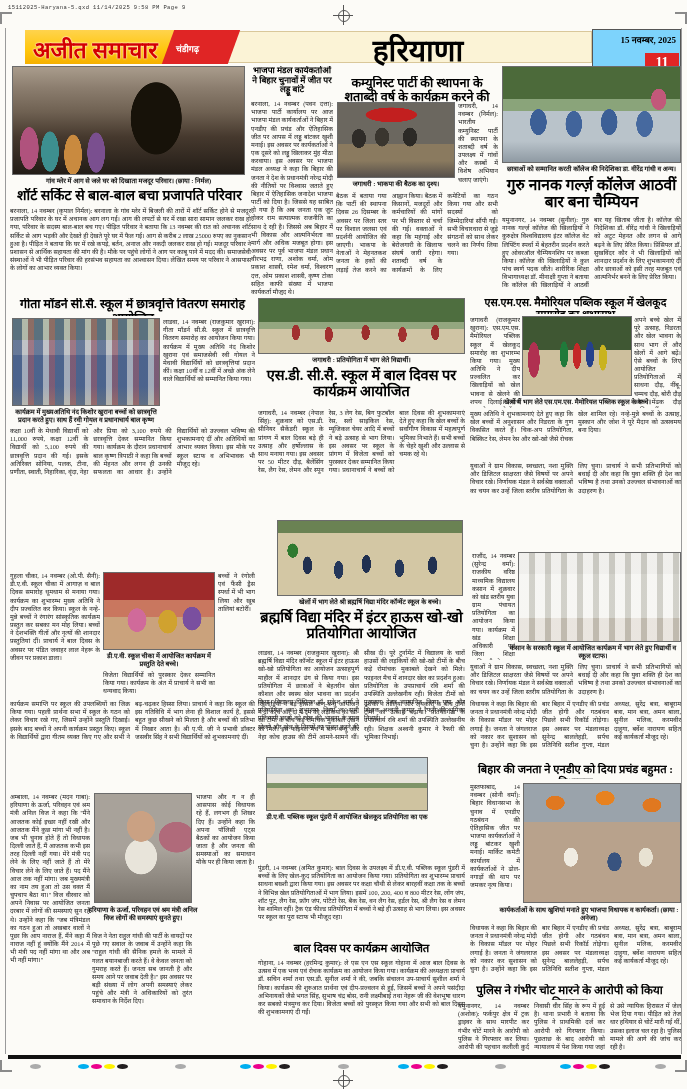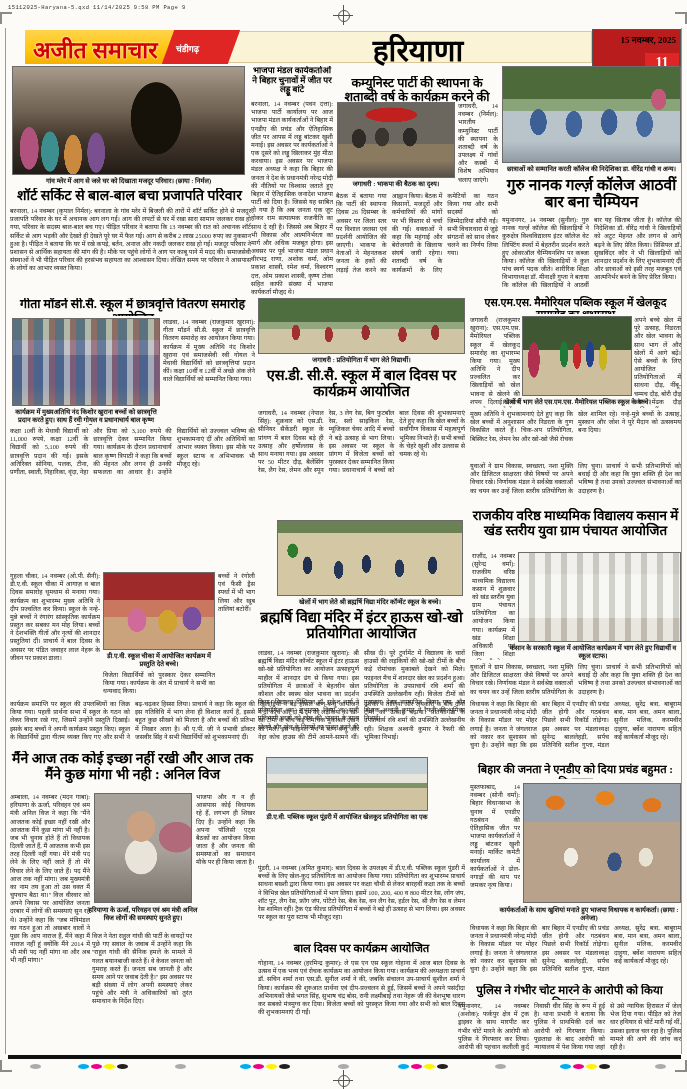--- a/index.html
+++ b/index.html
@@ -14,21 +14,21 @@
   .cols3{column-count:3;column-gap:5px;}
   .caption{font-size:6.6px;font-weight:bold;color:#111;text-align:center;line-height:1.18;overflow:hidden;}
   .photo{border:1px solid #6b6b6b;}
   .vline{width:1px;background:#9a9a9a;}
   .printinfo{font-size:5.5px;color:#333;font-family:"Liberation Mono", monospace;letter-spacing:.4px;}
   
   .mast-strip{background:#fbf3d6;border:1px solid #d9c79a;}
   .banner{background:linear-gradient(180deg,#ffd34d 0,#ffc60b 60%,#f5b000 100%);}
   .banner-red{background:#e02525;transform:skewX(-20deg);}
   .papername{color:#d40000;font-weight:bold;text-shadow:0 0 1px #fff,0 0 2px #fff;}
-  .datebox{background:#b91c1c;border:1px solid #555;}
+  .datebox{background:#7dd3fc;border:1px solid #555;}
   .pagebox{background:#e02525;color:#fff;font-weight:bold;text-align:center;}
   
   .ph-fire{background:
     radial-gradient(60px 85px at 62% 48%, #171209 0 42%, transparent 43%),
     radial-gradient(16px 36px at 7% 76%, #b0527d 0 58%, transparent 60%),
     radial-gradient(15px 34px at 16% 79%, #3d8f8f 0 58%, transparent 60%),
     radial-gradient(15px 34px at 26% 82%, #c98a3f 0 58%, transparent 60%),
     radial-gradient(15px 34px at 36% 80%, #7a4f8f 0 58%, transparent 60%),
     linear-gradient(180deg,#a99c8c 0,#8b7d6e 20%,#6f6152 42%,#46392e 65%,#221c16 100%);}
   .ph-meeting{background:
@@ -173,28 +173,26 @@
   <div class="abs bodytxt" style="left:218px;top:572px;width:37px;height:126px;">बच्चों ने रंगोली एवं फैंसी ड्रैस स्पर्धा में भी भाग लिया और खूब तालियां बटोरीं।</div>
   <div class="abs caption" style="left:100px;top:652px;width:118px;height:17px;">डी.ए.वी. स्कूल चीका में आयोजित कार्यक्रम में प्रस्तुति देते बच्चे।</div>
   <div class="abs bodytxt" style="left:103px;top:671px;width:112px;height:27px;">विजेता विद्यार्थियों को पुरस्कार देकर सम्मानित किया गया। कार्यक्रम के अंत में प्राचार्य ने सभी का धन्यवाद किया।</div>
 
   <div class="abs photo ph-khokho" style="left:277px;top:520px;width:186px;height:76px;"></div>
   <div class="abs caption" style="left:275px;top:598px;width:190px;height:9px;">खेलों में भाग लेते श्री ब्रह्मर्षि विद्या मंदिर कॉन्वेंट स्कूल के बच्चे।</div>
   <div class="abs hl" style="left:258px;top:609px;width:207px;height:38px;font-size:14.5px;">ब्रह्मर्षि विद्या मंदिर में इंटर हाऊस खो-खो प्रतियोगिता आयोजित</div>
   <div class="abs bodytxt cols2" style="left:258px;top:649px;width:207px;height:106px;">लाडवा, 14 नवम्बर (राजकुमार खुराना): श्री ब्रह्मर्षि विद्या मंदिर कॉन्वेंट स्कूल में इंटर हाऊस खो-खो प्रतियोगिता का आयोजन उत्साहपूर्ण माहौल में शानदार ढंग से किया गया। इस प्रतियोगिता में छात्राओं ने बेहतरीन खेल कौशल और स्वस्थ खेल भावना का प्रदर्शन किया। विद्यालय प्रिंसिपल डॉ. राकेश शर्मा ने प्रतियोगिता का शुभारम्भ किया व सभी प्रतिभागी छात्रों को खेल की भावना के साथ खेलने और खेल के नियमों का पालन करने की सीख दी। पूरे टूर्नामेंट में विद्यालय के चारों हाउसों की लड़कियों की खो-खो टीमों के बीच कड़े रोमांचक मुकाबले देखने को मिले। फाइनल मैच में शानदार खेल का प्रदर्शन हुआ। प्रतियोगिता के उपप्राचार्य रवि शर्मा की उपस्थिति उल्लेखनीय रही। विजेता टीमों को पुरस्कार देकर सम्मानित किया गया और शिक्षक अश्वनी कुमार ने रैफरी की भूमिका निभाई।</div>
 
   <div class="abs bodytxt cols2" style="left:470px;top:462px;width:211px;height:43px;">युवाओं ने ग्राम विकास, स्वच्छता, नशा मुक्ति और डिजिटल साक्षरता जैसे विषयों पर अपने विचार रखे। निर्णायक मंडल ने सर्वश्रेष्ठ वक्ताओं का चयन कर उन्हें जिला स्तरीय प्रतियोगिता के लिए चुना। प्राचार्य ने सभी प्रतिभागियों को बधाई दी और कहा कि युवा शक्ति ही देश का भविष्य है तथा उनको उज्ज्वल संभावनाओं का उदाहरण है।</div>
-  <div class="abs hl" style="left:470px;top:508px;width:211px;height:40px;font-size:13.4px;">राजकीय वरिष्ठ माध्यमिक विद्यालय कसान में खंड स्तरीय युवा ग्राम पंचायत आयोजित</div>
   <div class="abs bodytxt" style="left:472px;top:552px;width:43px;height:108px;">राजौंद, 14 नवम्बर (सुरेन्द्र वर्मा): राजकीय वरिष्ठ माध्यमिक विद्यालय कसान में शुक्रवार को खंड स्तरीय युवा ग्राम पंचायत प्रतियोगिता का आयोजन किया गया। कार्यक्रम में खंड शिक्षा अधिकारी एवं जिला शिक्षा अधिकारी ने मुख्य अतिथि के रूप में शिरकत की।</div>
   <div class="abs photo ph-kasan" style="left:518px;top:552px;width:163px;height:90px;"></div>
   <div class="abs caption" style="left:505px;top:644px;width:176px;height:17px;">कसान के सरकारी स्कूल में आयोजित कार्यक्रम में भाग लेते हुए विद्यार्थी व स्कूल स्टाफ।</div>
   <div class="abs bodytxt cols2" style="left:470px;top:663px;width:211px;height:35px;">युवाओं ने ग्राम विकास, स्वच्छता, नशा मुक्ति और डिजिटल साक्षरता जैसे विषयों पर अपने विचार रखे। निर्णायक मंडल ने सर्वश्रेष्ठ वक्ताओं का चयन कर उन्हें जिला स्तरीय प्रतियोगिता के लिए चुना। प्राचार्य ने सभी प्रतिभागियों को बधाई दी और कहा कि युवा शक्ति ही देश का भविष्य है तथा उनको उज्ज्वल संभावनाओं का उदाहरण है।</div>
 
   <div class="abs bodytxt cols2" style="left:10px;top:700px;width:245px;height:48px;">कार्यक्रम समाप्ति पर स्कूल की उपलब्धियों का जिक्र किया गया। पहली प्रार्थना सभा में स्कूल के गठन को लेकर विचार रखे गए, जिसमें उन्होंने प्रस्तुति दिखाई। इसके बाद बच्चों ने अपनी कार्यक्रम प्रस्तुत किए। स्कूल के विद्यार्थियों द्वारा गीतम व्यक्त किए गए और सभी ने बढ़-चढ़कर हिस्सा लिया। प्राचार्य ने कहा कि स्कूल की इस गतिविधि में भाग लेना ही विशाल कार्य है, इससे बहुत कुछ सीखने को मिलता है और बच्चों की प्रतिभा में निखार आता है। श्री ए.पी. जी ने प्रभावी डॉक्टर जसवीर सिंह ने सभी विद्यार्थियों को शुभकामनाएं दीं।</div>
-  <div class="abs hl" style="left:10px;top:751px;width:245px;height:38px;font-size:14px;">मैंने आज तक कोई इच्छा नहीं रखी और आज तक मैंने कुछ मांगा भी नही : अनिल विज</div>
   <div class="abs bodytxt" style="left:10px;top:793px;width:80px;height:250px;">अम्बाला, 14 नवम्बर (मदन गाबा): हरियाणा के ऊर्जा, परिवहन एवं श्रम मंत्री अनिल विज ने कहा कि ''मैंने आजतक कोई इच्छा नहीं रखी और आजतक मैंने कुछ मांगा भी नहीं है। जब भी चुनाव होते हैं तो विधायक दिल्ली जाते हैं, मैं आजतक कभी इस तरह दिल्ली नहीं गया। मेरे मंत्री पद लेने के लिए नहीं जाते हैं तो मेरे विचार लेने के लिए जाते हैं। पद मैंने आज तक नहीं मांगा। जब मुख्यमंत्री का नाम तय हुआ तो उस वक्त मैं चुपचाप बैठा था।'' विज वीरवार को अपने निवास पर आयोजित जनता दरबार में लोगों की समस्याएं सुन रहे थे। उन्होंने कहा कि ''जब मंत्रिमंडल का गठन हुआ तो अखबार वालों ने पूछा कि आप नाराज हैं, मैंने कहा मैं नाराज नहीं हूं क्योंकि मैंने 2014 में भी मंत्री पद नहीं मांगा था और अब भी नहीं मांगा।''</div>
   <div class="abs photo ph-vij" style="left:94px;top:793px;width:98px;height:110px;"></div>
   <div class="abs caption" style="left:84px;top:906px;width:118px;height:24px;">हरियाणा के ऊर्जा, परिवहन एवं श्रम मंत्री अनिल विज लोगों की समस्याएं सुनते हुए।</div>
   <div class="abs bodytxt" style="left:196px;top:793px;width:59px;height:250px;">भाजपा और ग न ही आसपास कोई विधायक रहे हैं, लगभग ही शिखर दिए हैं। उन्होंने कहा कि अपना पॉलिसी एट्स बैठकों का आयोजन किया जाता है और जनता की समस्याओं का समाधान मौके पर ही किया जाता है।</div>
   <div class="abs bodytxt" style="left:92px;top:932px;width:100px;height:111px;">विज ने नेता राहुल गांधी की पार्टी के वायदों पर पूछे गए सवाल के जवाब में उन्होंने कहा कि ''राहुल गांधी की सैनिक हमले के मामले में गलत बयानबाजी करते हैं। वे केवल जनता को गुमराह करते हैं। जनता सब जानती है और समय आने पर जवाब देती है।'' इस अवसर पर बड़ी संख्या में लोग अपनी समस्याएं लेकर पहुंचे और मंत्री ने अधिकारियों को तुरंत समाधान के निर्देश दिए।</div>
 
   <div class="abs bodytxt cols2" style="left:258px;top:700px;width:207px;height:54px;">खिलाड़ियों ने बड़े हौसले बाण-बन्धु आयोजन में दो कोच और दो में दम की लड़कियों की खो-खो टीमों के बीच कई रोमांचक मुकाबले देखने को मिले। इस फाइनल मैच में बाण-बन्धु और नेहा कोच हाउस की टीमें आमने-सामने थीं। दर्शकों ने तालियों और जयकारों के बीच दोनों टीमों का उत्साह बढ़ाया। प्रतियोगिता के उपप्राचार्य रवि शर्मा की उपस्थिति उल्लेखनीय रही। शिक्षक अश्वनी कुमार ने रैफरी की भूमिका निभाई।</div>
   <div class="abs photo ph-pundri" style="left:266px;top:757px;width:162px;height:54px;"></div>
   <div class="abs caption" style="left:260px;top:813px;width:174px;height:8px;">डी.ए.वी. पब्लिक स्कूल पूंडरी में आयोजित खेलकूद प्रतियोगिता का एक दृश्य।</div>
   <div class="abs bodytxt" style="left:258px;top:864px;width:207px;height:76px;">पूंडरी, 14 नवम्बर (अमित कुमार): बाल दिवस के उपलक्ष्य में डी.ए.वी. पब्लिक स्कूल पूंडरी में बच्चों के लिए खेल-कूद प्रतियोगिता का आयोजन किया गया। प्रतियोगिता का शुभारम्भ प्राचार्य साधना बख्शी द्वारा किया गया। इस अवसर पर कक्षा चौथी से लेकर बारहवीं कक्षा तक के बच्चों ने विभिन्न खेल प्रतियोगिताओं में भाग लिया। इसमें 100, 200, 400 व 800 मीटर रेस, लोंग जंप, शॉट पुट, लैग रेस, फ्रॉग जंप, पोटैटो रेस, बैक रेस, वन लैग रेस, हर्डल रेस, श्री लैग रेस व लेमन रेस शामिल रहीं। ट्रैक एंड फील्ड प्रतियोगिता में बच्चों ने बड़े ही उत्साह से भाग लिया। इस अवसर पर स्कूल का पूरा स्टाफ भी मौजूद रहा।</div>

